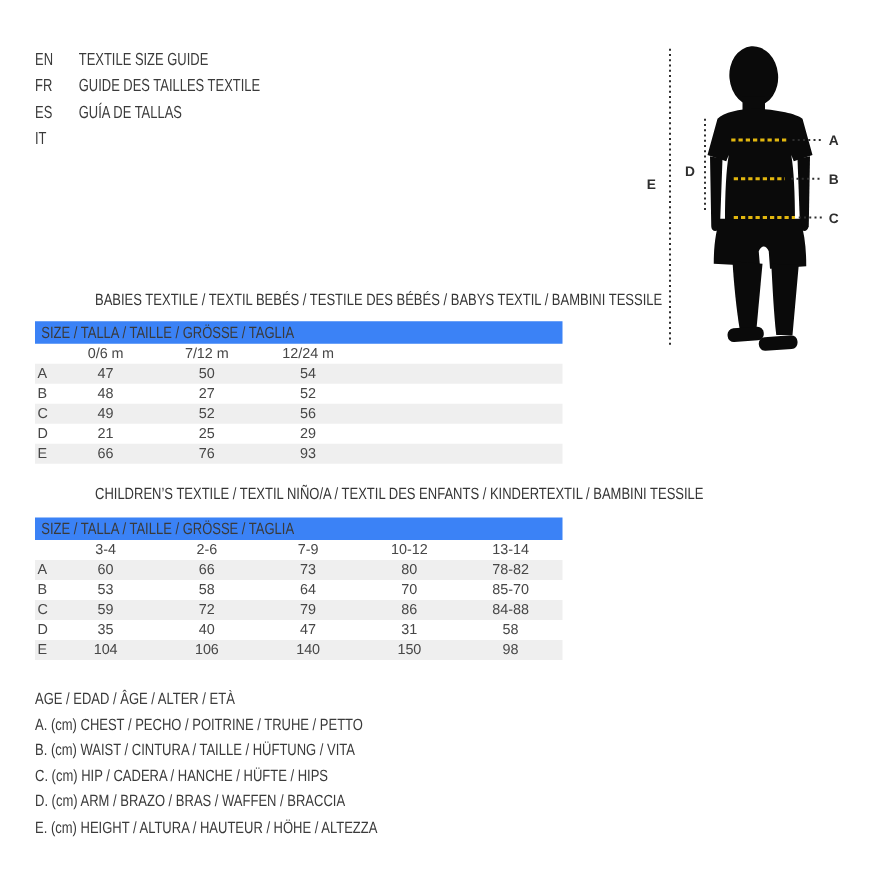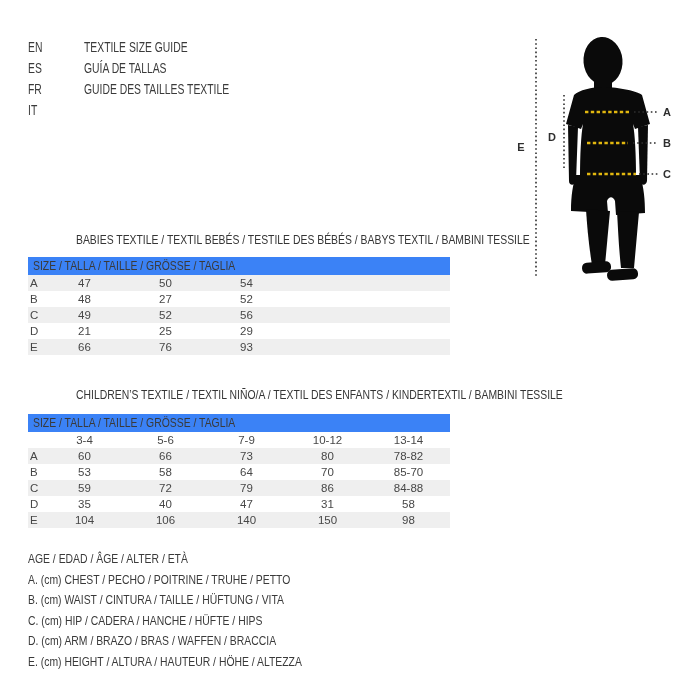--- a/index.html
+++ b/index.html
@@ -4,21 +4,21 @@
 <style>
   * { margin:0; padding:0; box-sizing:border-box; }
   html,body { width:700px; height:700px; background:#ffffff; overflow:hidden; }
   body { position:relative; font-family:"Liberation Sans", sans-serif; color:#3d3d3d; }
 
   .cond { display:inline-block; transform:scaleX(0.8); transform-origin:0 50%; white-space:nowrap; }
   .cond-narrow { display:inline-block; transform:scaleX(0.74); transform-origin:0 50%; white-space:nowrap; }
 
   
   #languages { position:absolute; left:28px; top:37px; font-size:14px; color:#3a3a3a; }
-  .lang-row { display:flex; height:21px; line-height:21px;gap:21px; }
+  .lang-row { display:flex; height:21px; line-height:21px; }
   .lang-code { width:35px; flex:0 0 35px; }
 
   
   #figure-wrap { position:absolute; left:500px; top:25px; width:200px; height:270px; }
   .fig-label { font-family:"Liberation Sans", sans-serif; font-size:11px; font-weight:bold; fill:#2e2e2e; }
 
   
   .section-title { position:absolute; left:28px; font-size:13px; color:#353535; height:14px; line-height:14px;margin-left:48px; }
   #babies-title { top:233px; }
   #children-title { top:388px; }
@@ -39,26 +39,26 @@
 </style>
 </head>
 <body>
 
 <section id="languages">
     <div class="lang-row">
       <span class="lang-code"><span class="cond-narrow">EN</span></span>
       <span><span class="cond-narrow">TEXTILE SIZE GUIDE</span></span>
     </div>
     <div class="lang-row">
+      <span class="lang-code"><span class="cond-narrow">FR</span></span>
+      <span><span class="cond-narrow">GUIDE DES TAILLES TEXTILE</span></span>
+    </div>
+    <div class="lang-row">
       <span class="lang-code"><span class="cond-narrow">ES</span></span>
       <span><span class="cond-narrow">GUÍA DE TALLAS</span></span>
-    </div>
-    <div class="lang-row">
-      <span class="lang-code"><span class="cond-narrow">FR</span></span>
-      <span><span class="cond-narrow">GUIDE DES TAILLES TEXTILE</span></span>
     </div>
     <div class="lang-row">
       <span class="lang-code"><span class="cond-narrow">IT</span></span>
     </div>
   </section>
 
 <div id="figure-wrap">
   <svg width="200" height="270" viewBox="0 0 200 270">
 
     <g fill="#0a0a0a">
@@ -89,20 +89,26 @@
     <text class="fig-label" x="52" y="116" text-anchor="middle">D</text>
     <text class="fig-label" x="21" y="126" text-anchor="middle">E</text>
   </svg>
 </div>
 
 <div id="babies-title" class="section-title">
   <span class="cond">BABIES TEXTILE / TEXTIL BEBÉS / TESTILE DES BÉBÉS / BABYS TEXTIL / BAMBINI TESSILE</span>
 </div>
 <div id="babies-table" class="size-table">
     <div class="size-bar"><span class="cond">SIZE / TALLA / TAILLE / GRÖSSE / TAGLIA</span></div>
+    <div class="thead-row">
+      <span class="cell-label"></span>
+      <span class="cell">0/6 m</span>
+      <span class="cell">7/12 m</span>
+      <span class="cell">12/24 m</span>
+    </div>
     <div class="trow odd">
       <span class="cell-label">A</span>
       <span class="cell">47</span>
       <span class="cell">50</span>
       <span class="cell">54</span>
     </div>
     <div class="trow">
       <span class="cell-label">B</span>
       <span class="cell">48</span>
       <span class="cell">27</span>
@@ -129,21 +135,21 @@
   </div>
 
 <div id="children-title" class="section-title">
   <span class="cond">CHILDREN’S TEXTILE / TEXTIL NIÑO/A / TEXTIL DES ENFANTS / KINDERTEXTIL / BAMBINI TESSILE</span>
 </div>
 <div id="children-table" class="size-table">
     <div class="size-bar"><span class="cond">SIZE / TALLA / TAILLE / GRÖSSE / TAGLIA</span></div>
     <div class="thead-row">
       <span class="cell-label"></span>
       <span class="cell">3-4</span>
-      <span class="cell">5-6</span>
+      <span class="cell">2-6</span>
       <span class="cell">7-9</span>
       <span class="cell">10-12</span>
       <span class="cell">13-14</span>
     </div>
     <div class="trow odd">
       <span class="cell-label">A</span>
       <span class="cell">60</span>
       <span class="cell">66</span>
       <span class="cell">73</span>
       <span class="cell">80</span>

